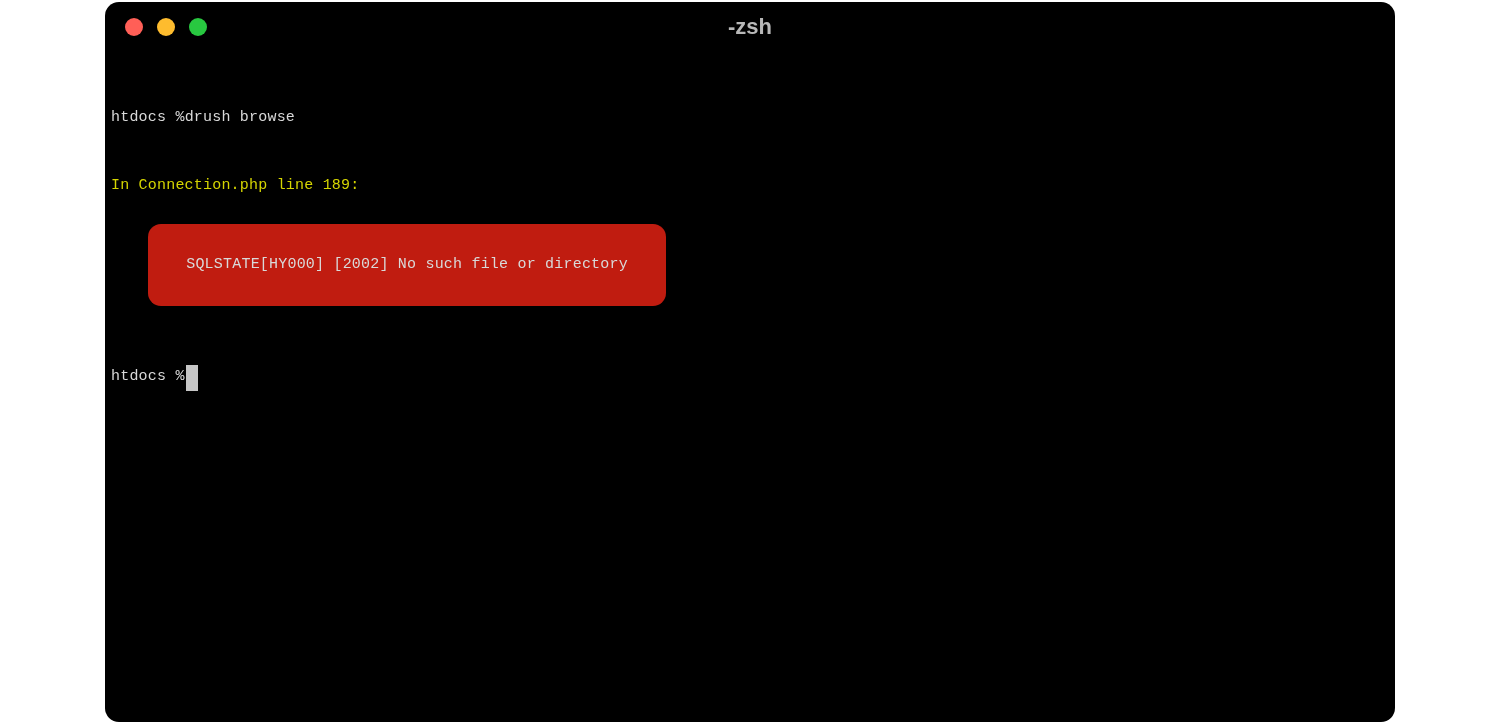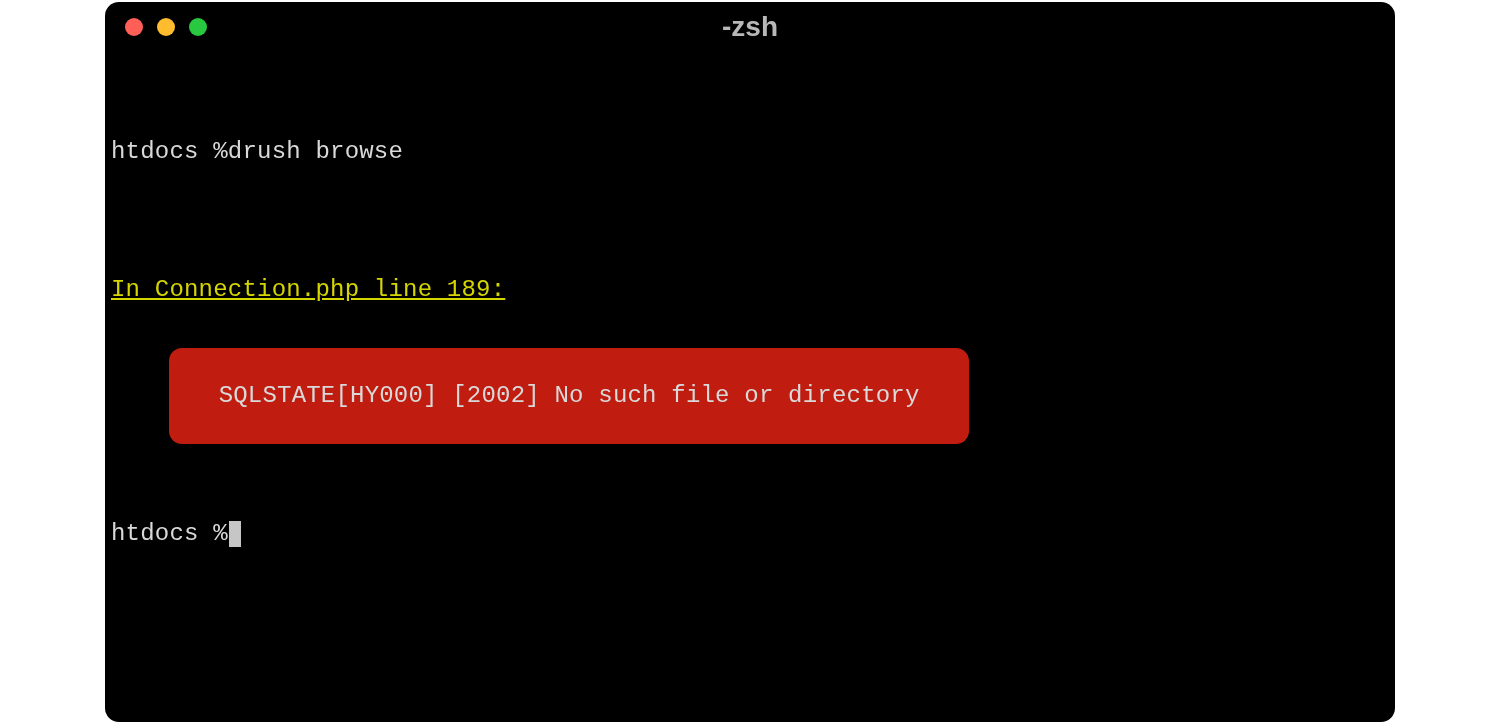--- a/index.html
+++ b/index.html
@@ -44,40 +44,38 @@
     }
     .tl-close { background: #ff5f57; }
     .tl-minimize { background: #febc2e; }
     .tl-zoom { background: #28c840; }
     .window-title {
       position: absolute;
       left: 0;
       right: 0;
       text-align: center;
       color: #b8b8b8;
-      font-size: 28px;
+      font-size: 22px;
       font-weight: 600;
       font-family: -apple-system, BlinkMacSystemFont, "Segoe UI", sans-serif;
       pointer-events: none;
     }
     .terminal-body {
       padding: 10px 6px 6px 6px;
-      font-size: 24px;
+      font-size: 15px;
       line-height: 1.5;
       color: #d9d9d9;
       white-space: pre;
       letter-spacing: 0.2px;
     }
     .prompt-line {
       color: #d9d9d9;
     }
     .yellow-line {
       color: #d5d500;
-      margin-top: 30px;
-      text-decoration: underline;
     }
     .error-block {
       background: #c01c10;
       color: #d9d9d9;
       padding: 30px 20px;
       margin-top: 4px;
       display: inline-block;
       white-space: pre;
       border-radius: 13px;
     }

